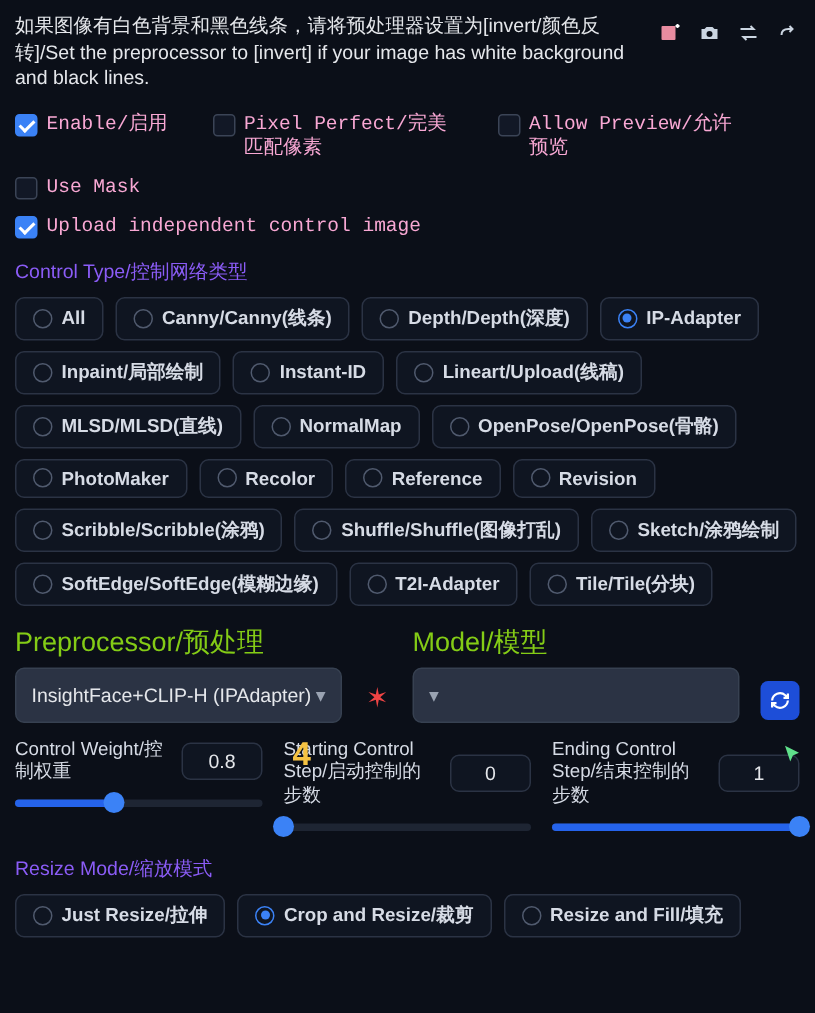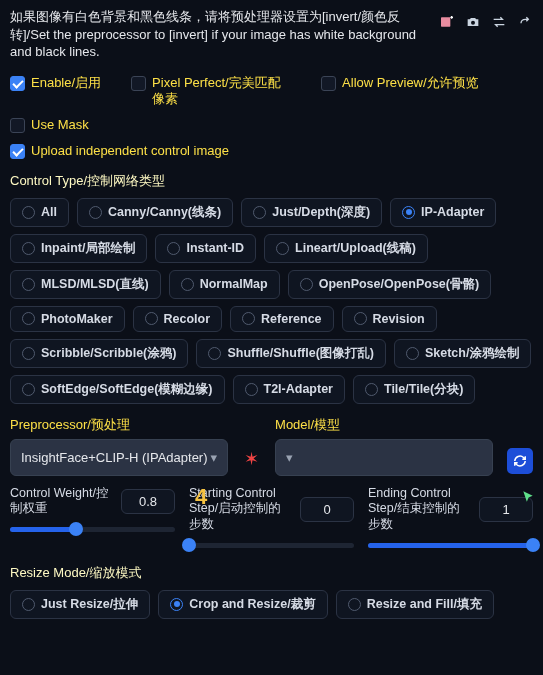--- a/index.html
+++ b/index.html
@@ -23,42 +23,42 @@
   .check-item { display:flex; align-items:flex-start; gap:6px; max-width:160px;}
   .cbox {
     width:15px; height:15px; border-radius:3px; border:1px solid #3b4456;
     background:#121826; flex:0 0 auto; position:relative; margin-top:1px;
   }
   .cbox.checked { background:#3b82f6; border-color:#3b82f6;}
   .cbox.checked::after{
     content:""; position:absolute; left:4px; top:1px; width:4px; height:8px;
     border:solid #fff; border-width:0 2px 2px 0; transform:rotate(45deg);
   }
-  .check-label { color:#fde047; line-height:1.25;}
-
-  .section-label { color:#fef9c3; margin:10px 0 8px; font-size:13px;}
+  .check-label { color:#f9a8d4; line-height:1.25;font-family:Liberation Mono, monospace;}
+
+  .section-label { color:#8b5cf6; margin:10px 0 8px; font-size:13px;}
   .radio-grid { display:flex; flex-wrap:wrap; gap:7px 8px; margin-bottom:12px;}
   .radio-pill {
     display:flex; align-items:center; gap:6px;
     border:1px solid #2b3344; border-radius:6px;
     padding:5px 11px; background:#0f1521; color:#d6dbe5;
     font-size:12.5px; white-space:nowrap;font-weight:bold;
   }
   .radio-pill .dot {
     width:13px;height:13px;border-radius:50%;border:1.5px solid #505a6e;
     flex:0 0 auto; position:relative;
   }
   .radio-pill.selected .dot { border-color:#3b82f6;}
   .radio-pill.selected .dot::after{
     content:"";position:absolute;inset:2.5px;border-radius:50%;background:#3b82f6;
   }
 
   .two-col { display:flex; gap:14px; align-items:flex-end; margin:10px 0 6px;}
   .field { flex:1; }
-  .field-label { color:#fde047; margin-bottom:5px; font-size:13px;}
+  .field-label { color:#84cc16; margin-bottom:5px; font-size:18px;}
   .select {
     display:flex; align-items:center; justify-content:space-between;
     background:#2b3344; border:1px solid #374151; border-radius:6px;
     padding:10px 10px; color:#e5e7eb; font-size:13px;
   }
   .select.wide{min-width:0;}
   .select .caret { color:#9aa3b2; }
   .burst { color:#ef4444; font-size:18px; padding:0 2px 6px; }
   .refresh-btn {
     width:26px;height:26px;border-radius:5px;background:#1d4ed8;
@@ -155,21 +155,21 @@
     <div class="radio-pill">
       <span class="dot"></span>
       <span>All</span>
     </div>
     <div class="radio-pill">
       <span class="dot"></span>
       <span>Canny/Canny(线条)</span>
     </div>
     <div class="radio-pill">
       <span class="dot"></span>
-      <span>Just/Depth(深度)</span>
+      <span>Depth/Depth(深度)</span>
     </div>
     <div class="radio-pill selected">
       <span class="dot"></span>
       <span>IP-Adapter</span>
     </div>
     <div class="radio-pill">
       <span class="dot"></span>
       <span>Inpaint/局部绘制</span>
     </div>
     <div class="radio-pill">

